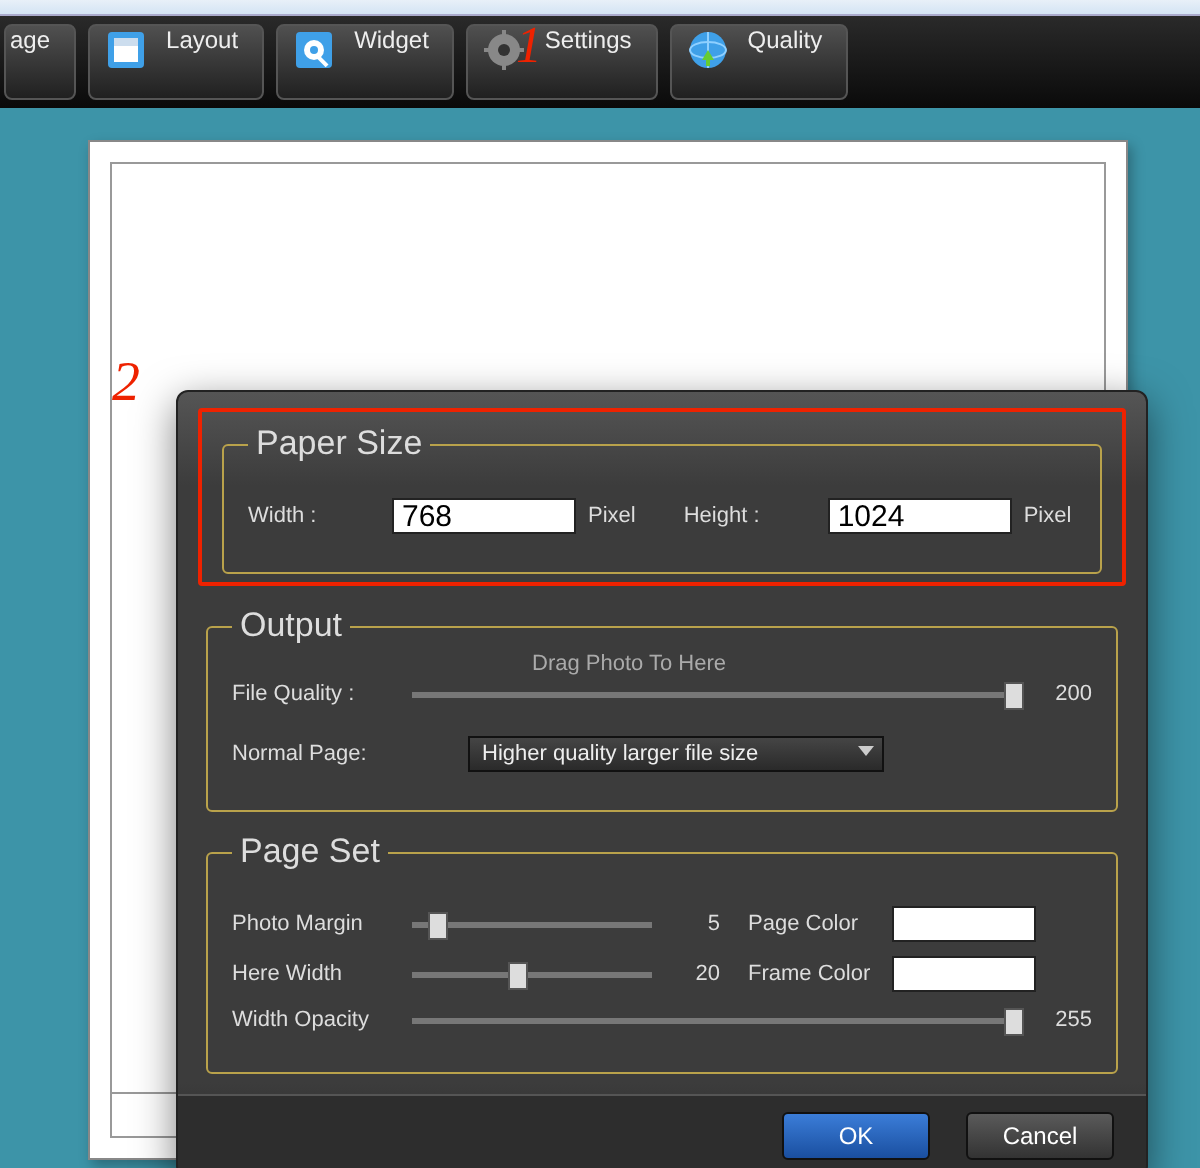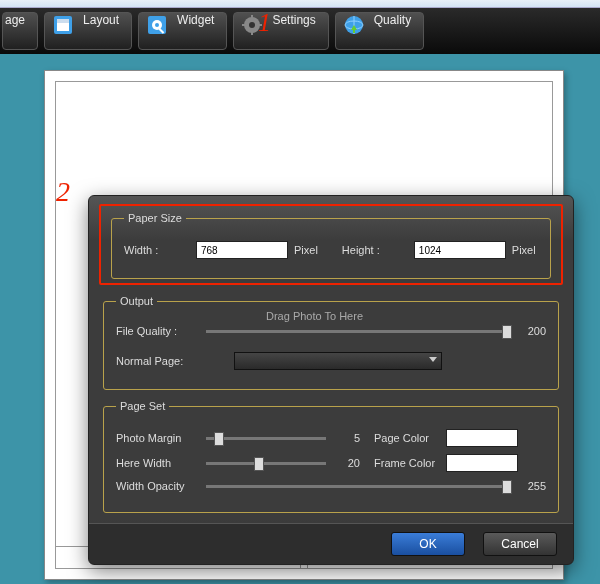--- a/index.html
+++ b/index.html
@@ -18,31 +18,31 @@
   .page-inner { position: absolute; top: 10px; left: 10px; right: 10px; bottom: 10px; border: 1px solid #999; }
   .page-split-left { position: absolute; left: 10px; bottom: 10px; top: 475px; width: 246px; border: 1px solid #999; }
   .page-split-right { position: absolute; right: 10px; bottom: 10px; top: 475px; width: 246px; border: 1px solid #999; }
   
   .annot-1 { position: absolute; top: 10px; left: 258px; color: #e20; font: 26px/1 Georgia, serif; font-style: italic; }
   .annot-2 { position: absolute; top: 178px; left: 56px; color: #e20; font: 28px/1 Georgia, serif; font-style: italic; }
   
   .dialog { position: absolute; top: 195px; left: 88px; width: 486px; background: linear-gradient(#555, #3c3c3c 12%, #3c3c3c 88%, #2a2a2a); border: 1px solid #222; border-radius: 6px; box-shadow: 0 6px 20px rgba(0,0,0,.5); color: #ddd; font-size: 11px; }
   
   fieldset { border: 1px solid #b9a24b; border-radius: 3px; margin: 10px 14px; padding: 10px 12px 12px; position: relative; }
-  legend { color: #ddd; font-size: 11px; padding: 0 4px; }
+  legend { color: #ddd; font-size: 17px; padding: 0 4px; }
   .paper-size { border: 2px solid #e20; border-radius: 2px; padding: 6px 10px 4px; margin: 8px 10px 6px; }
   .paper-size fieldset { margin: 0; }
   
   .row { display: flex; align-items: center; margin: 7px 0; }
   .lbl { width: 90px; color: #ddd; }
   .lbl-sm { width: 72px; color: #ddd; }
   .val { width: 34px; text-align: right; color: #ddd; }
   .unit { margin-left: 6px; color: #ddd; text-align: center; }
   
-  input[type=text].in { background: #fff; color: #000; border: 1px solid #222; height: 18px; padding: 0 4px; font-size: 10px; }
+  input[type=text].in { background: #fff; color: #000; border: 1px solid #222; height: 18px; padding: 0 4px; font-size: 15px; }
   .in.num { width: 92px; }
   .in.sel { background: #000; color: #fff; }
   
   .slider { flex: 1; height: 14px; position: relative; display: flex; align-items: center; }
   .track { height: 3px; background: #777; flex: 1; position: relative; }
   .thumb { position: absolute; top: -5px; width: 10px; height: 14px; background: #ddd; border: 1px solid #555; }
   
   .select { flex: 0 0 208px; height: 18px; background: linear-gradient(#454545,#2a2a2a); border: 1px solid #111; color: #eee; display: flex; align-items: center; padding: 0 6px; font-size: 11px; position: relative; }
   .select .arrow { position: absolute; right: 4px; top: 4px; width: 0; height: 0; border-left: 4px solid transparent; border-right: 4px solid transparent; border-top: 5px solid #ccc; }
   
@@ -152,20 +152,21 @@
           <div class="track">
               <div class="thumb" style="left:calc(100% - 10px)"></div>
             </div>
         </div>
         <span class="val">200</span>
       </div>
       <div class="row" style="margin-top:14px">
         <span class="lbl">Normal Page:</span>
         <div style="width:28px"></div>
         <div class="select">
+          <span>Higher quality larger file size</span>
           <span class="arrow"></span>
         </div>
       </div>
     </fieldset>
 
     <fieldset>
       <legend>Page Set</legend>
       <div class="row">
         <span class="lbl">Photo Margin</span>
         <div class="slider" style="flex:0 0 120px">

